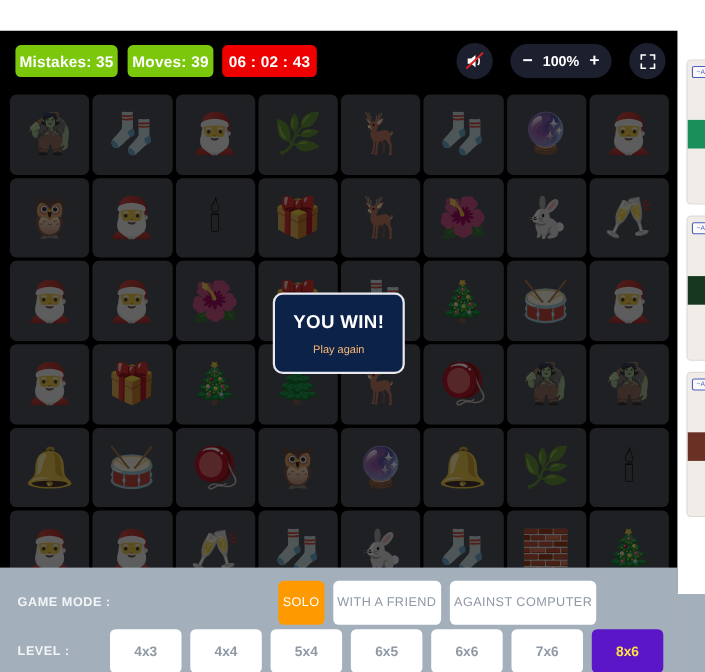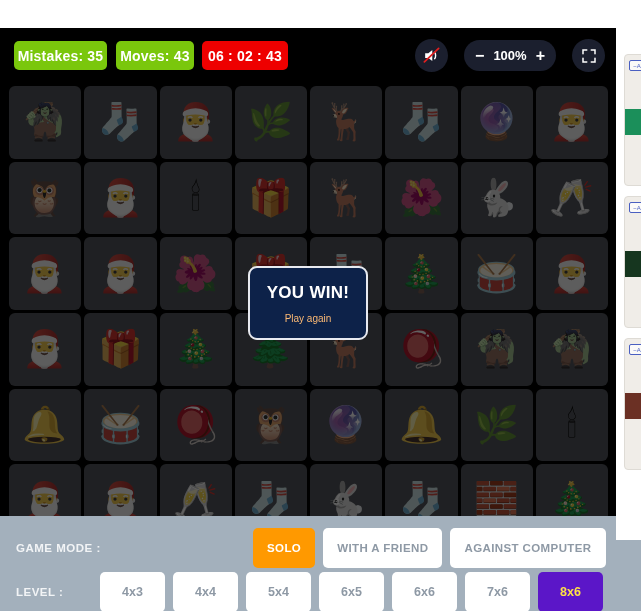--- a/index.html
+++ b/index.html
@@ -120,22 +120,22 @@
     color: #f2f4f6; font-size: 11.5px; font-weight: bold; letter-spacing: .5px;
   }
   .mode-btns {
     position: absolute; left: 253px; top: 0;
     display: flex; gap: 8px; height: 40px;
   }
   .mode-btn {
     height: 40px; border-radius: 5px;
     background: #ffffff; color: #8e99a5;
     display: flex; align-items: center; justify-content: center;
-    font-size: 11.5px; font-weight: bold; letter-spacing: .4px;
-    padding: 0 14px; white-space: nowrap; cursor: pointer;
+    font-size: 11.5px; font-weight: normal; letter-spacing: .4px;
+    padding: 0 4px; white-space: nowrap; cursor: pointer;
   }
   .mode-btn.active { background: #ff9900; color: #ffffff; }
   .level-btns {
     position: absolute; left: 100px; top: 0;
     display: flex; gap: 8px; height: 40px;
   }
   .level-btn {
     width: 65px; height: 40px; border-radius: 5px;
     background: #ffffff; color: #8e99a5;
     display: flex; align-items: center; justify-content: center;
@@ -196,21 +196,21 @@
 </style>
 </head>
 <body>
 
 <div id="app">
 
   <div class="game-frame">
 
     <div class="toolbar">
       <div class="badge badge-mistakes">Mistakes: 35</div>
-      <div class="badge badge-moves">Moves: 43</div>
+      <div class="badge badge-moves">Moves: 39</div>
       <div class="badge badge-timer">06 : 02 : 43</div>
 
       <div class="icon-btn icon-mute">
         <svg width="19" height="19" viewBox="0 0 24 24">
           <path d="M4 9v6h4l5 4V5L8 9H4z" fill="#ffffff"></path>
           <path d="M16 8c1.6 1.2 1.6 6.8 0 8" stroke="#ffffff" stroke-width="1.8" fill="none" stroke-linecap="round"></path>
           <line x1="3" y1="20" x2="21" y2="3" stroke="#e02020" stroke-width="2.2" stroke-linecap="round"></line>
         </svg>
       </div>
 

